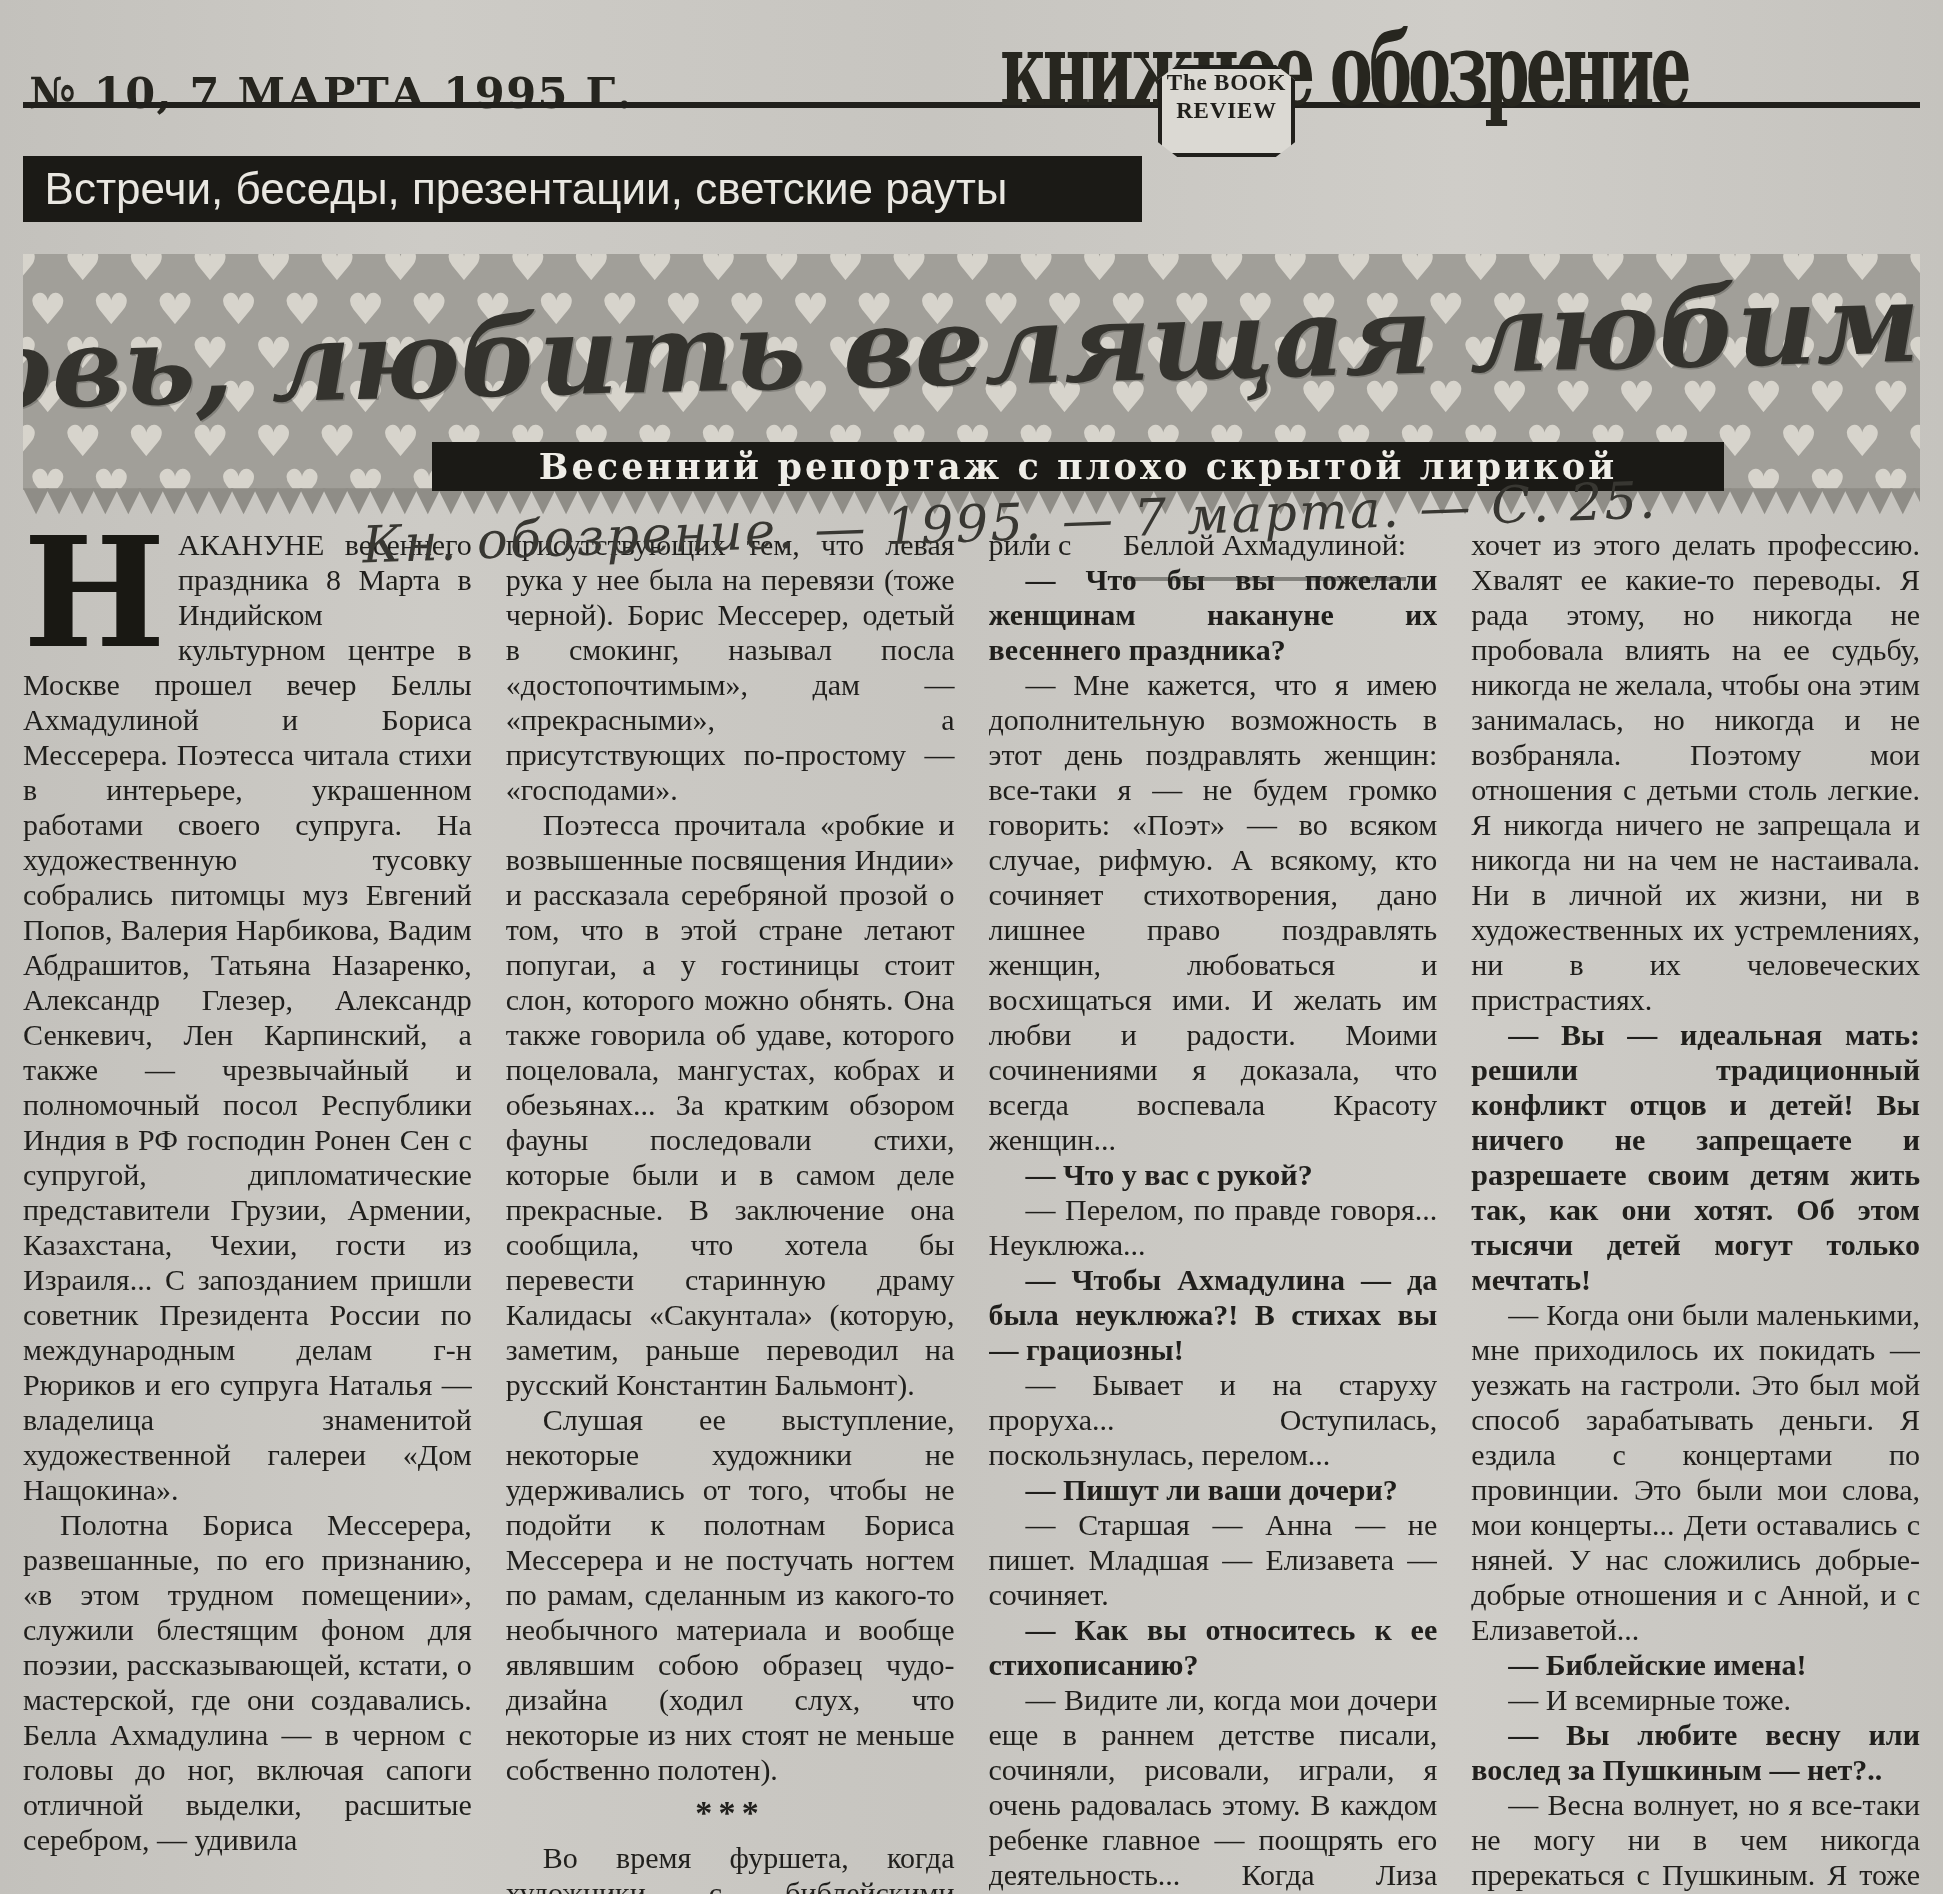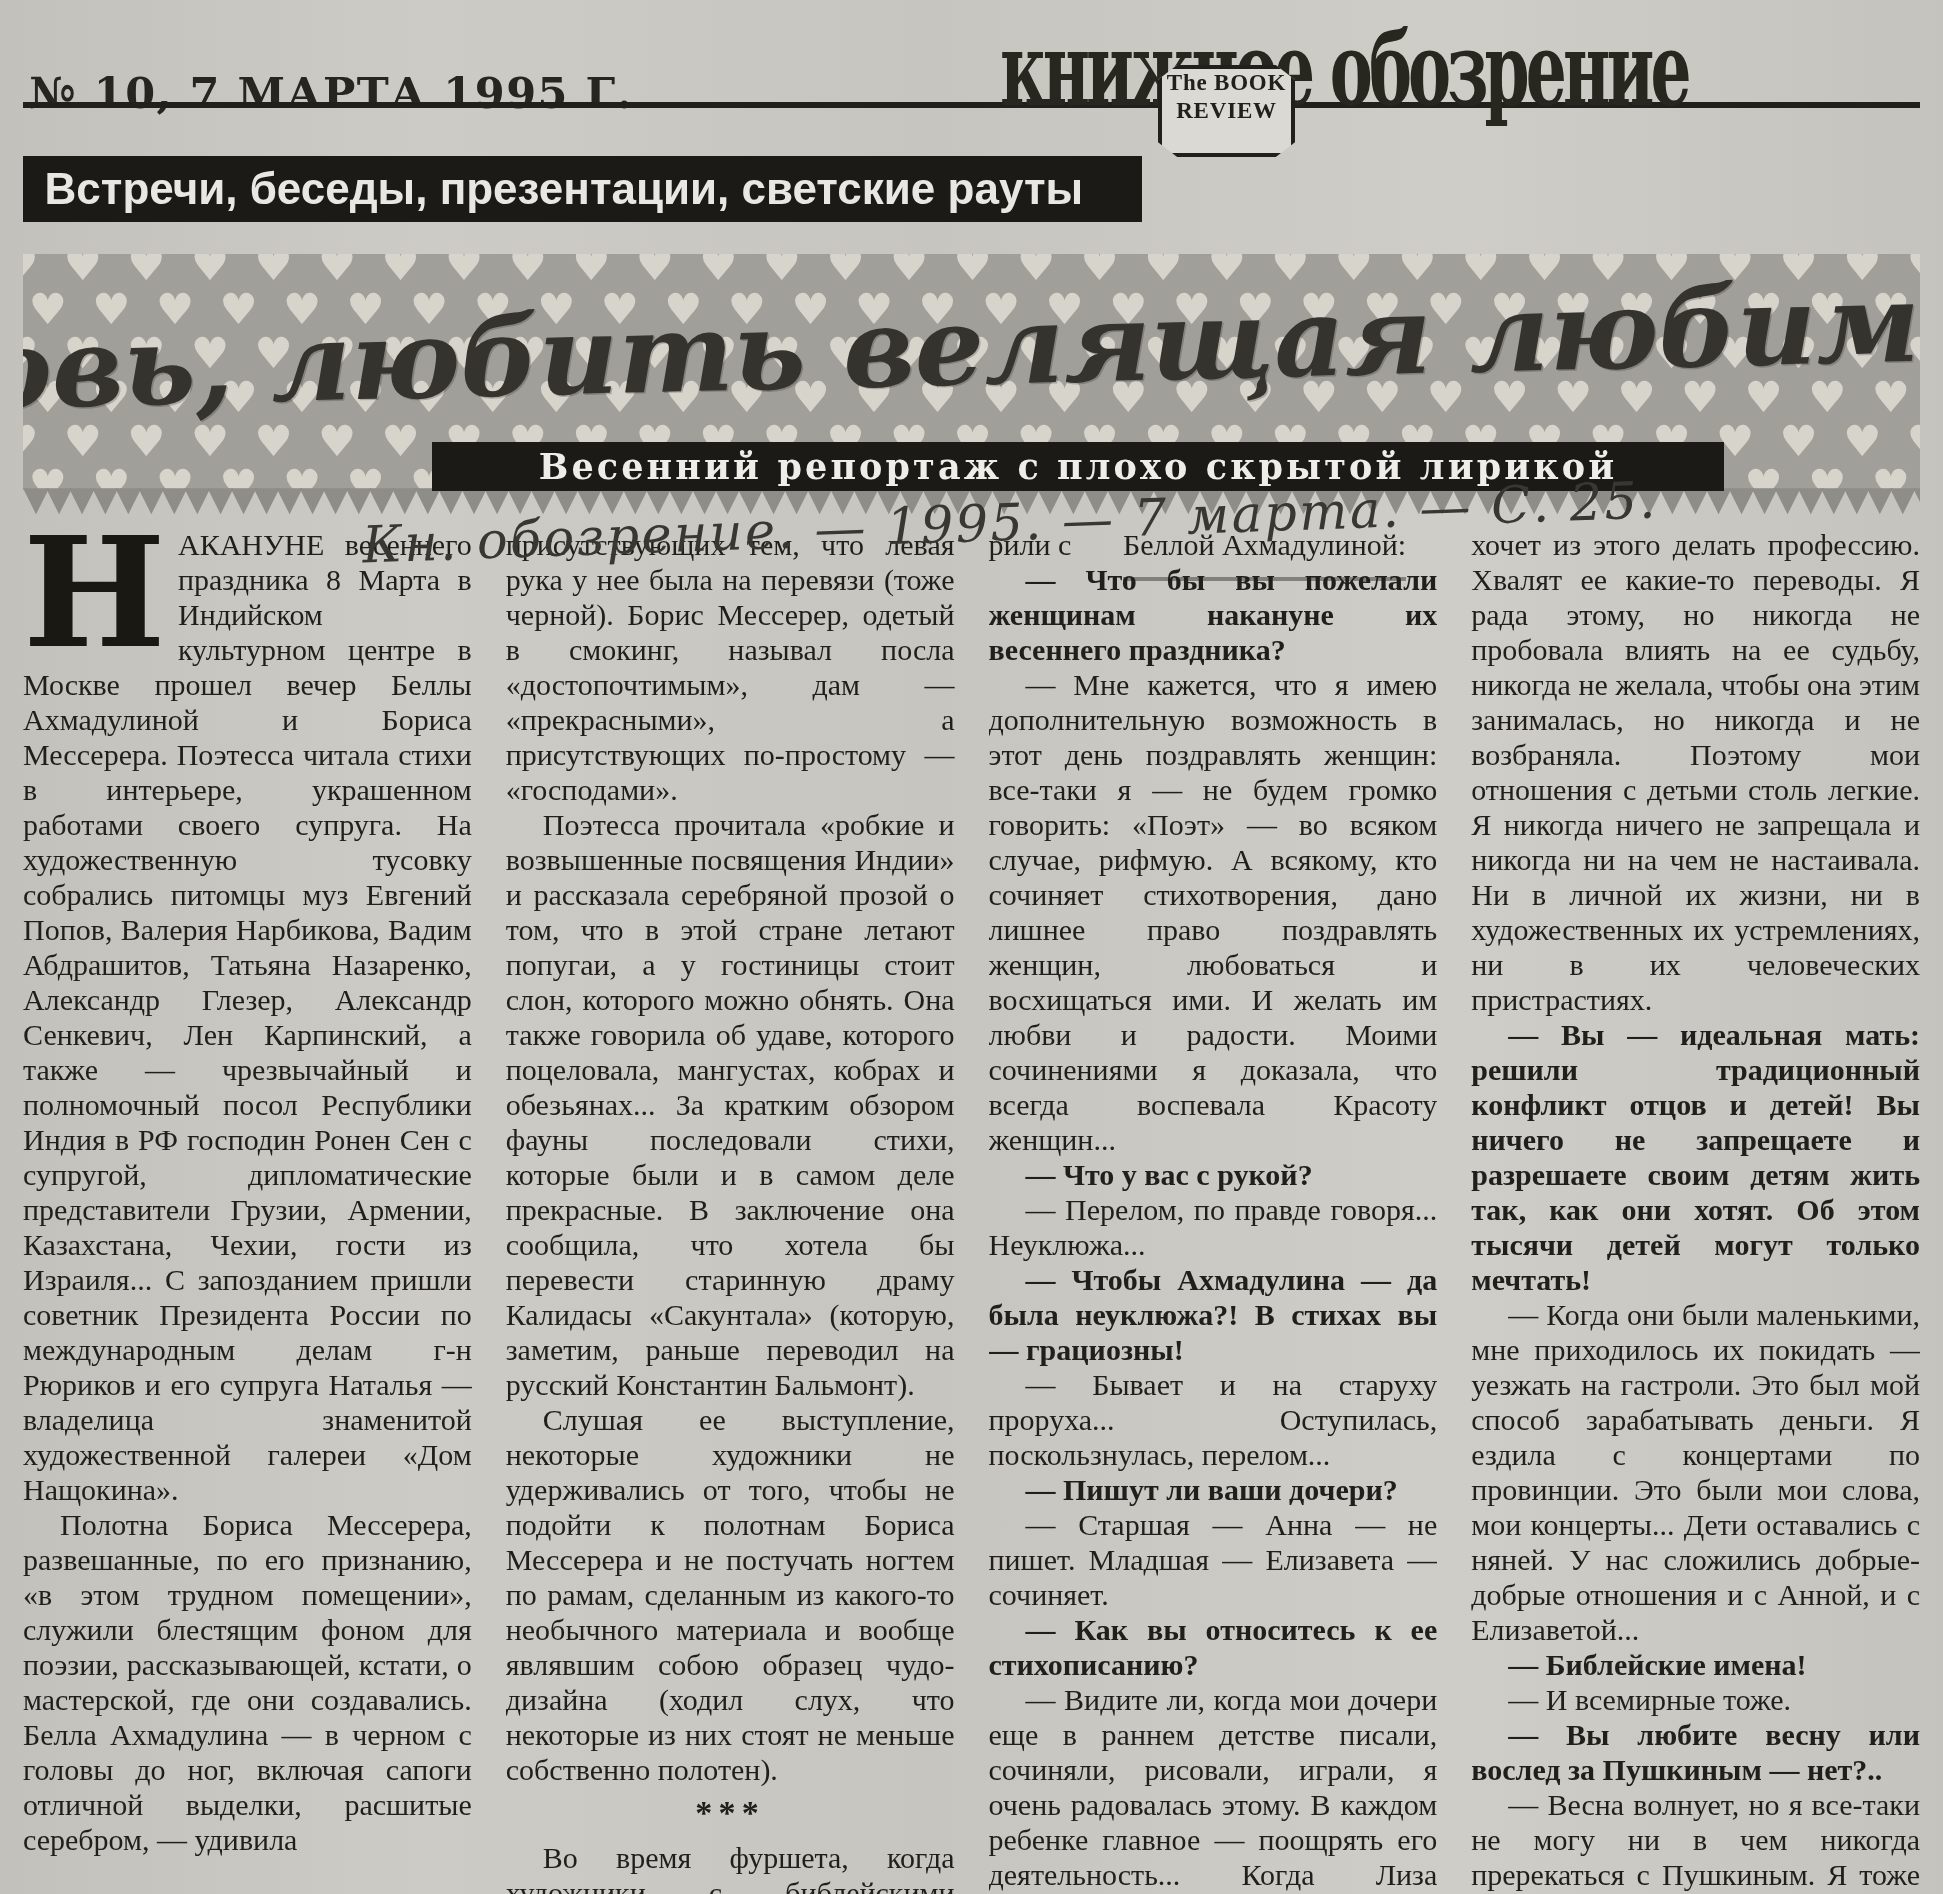--- a/index.html
+++ b/index.html
@@ -35,21 +35,21 @@
     z-index:5;
   }
   .badge div{
     font-family:"Liberation Serif",serif;font-weight:600;color:#21201c;
     font-size:23px;line-height:28px;letter-spacing:0.8px;white-space:nowrap;
   }
   
   .section-banner{
     position:absolute;left:23px;top:156px;width:1119px;height:66px;
     background:#1b1a16;color:#e9e7e1;
-    font-family:"Liberation Sans",sans-serif;font-weight:bold;
+    font-family:"Liberation Sans",sans-serif;font-weight:normal;
     font-size:44px;line-height:66px;padding-left:21.6px;box-sizing:border-box;
     white-space:nowrap;
   }
   
   .hearts-banner{
     position:absolute;left:23px;top:254px;width:1897px;height:236px;
     background:#a19f99;overflow:hidden;
   }
   .hearts-pattern{position:absolute;left:-23px;top:-10.8px;width:2003px;}
   .hearts-row{

